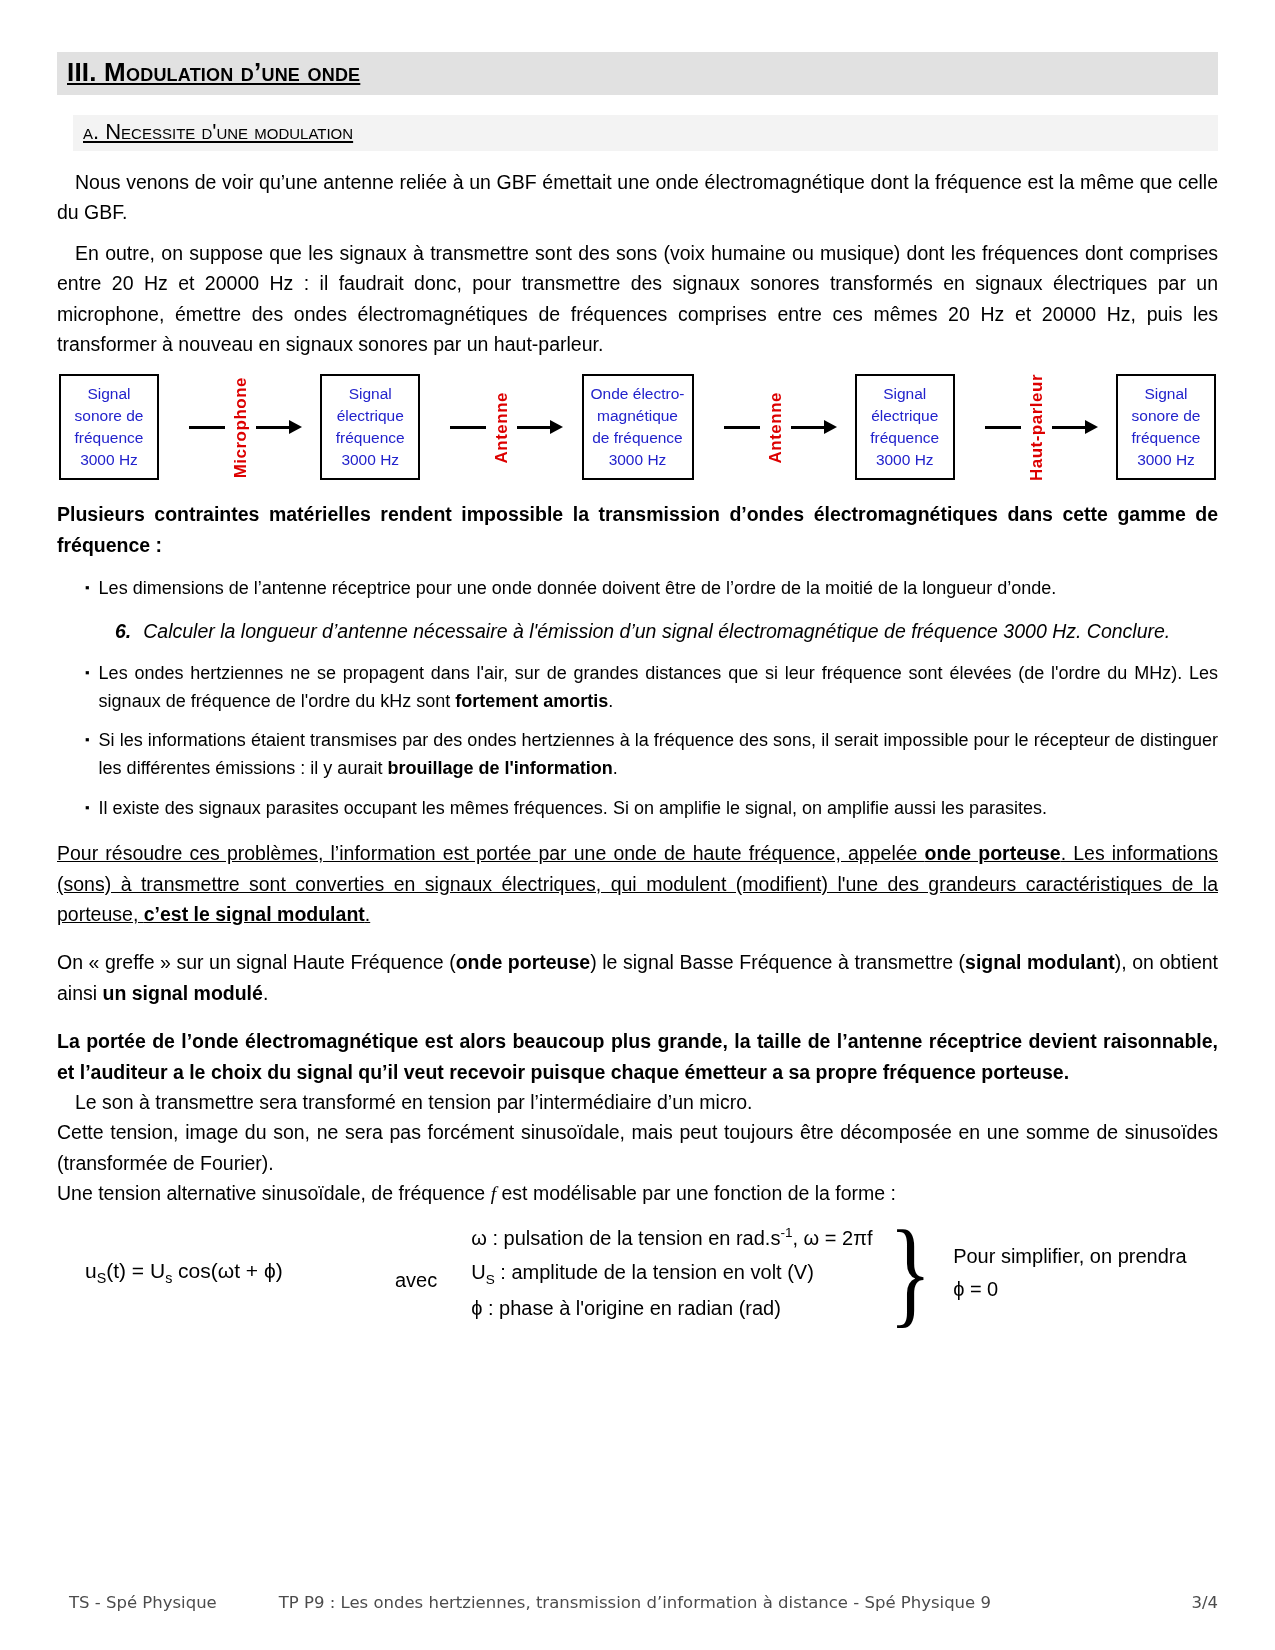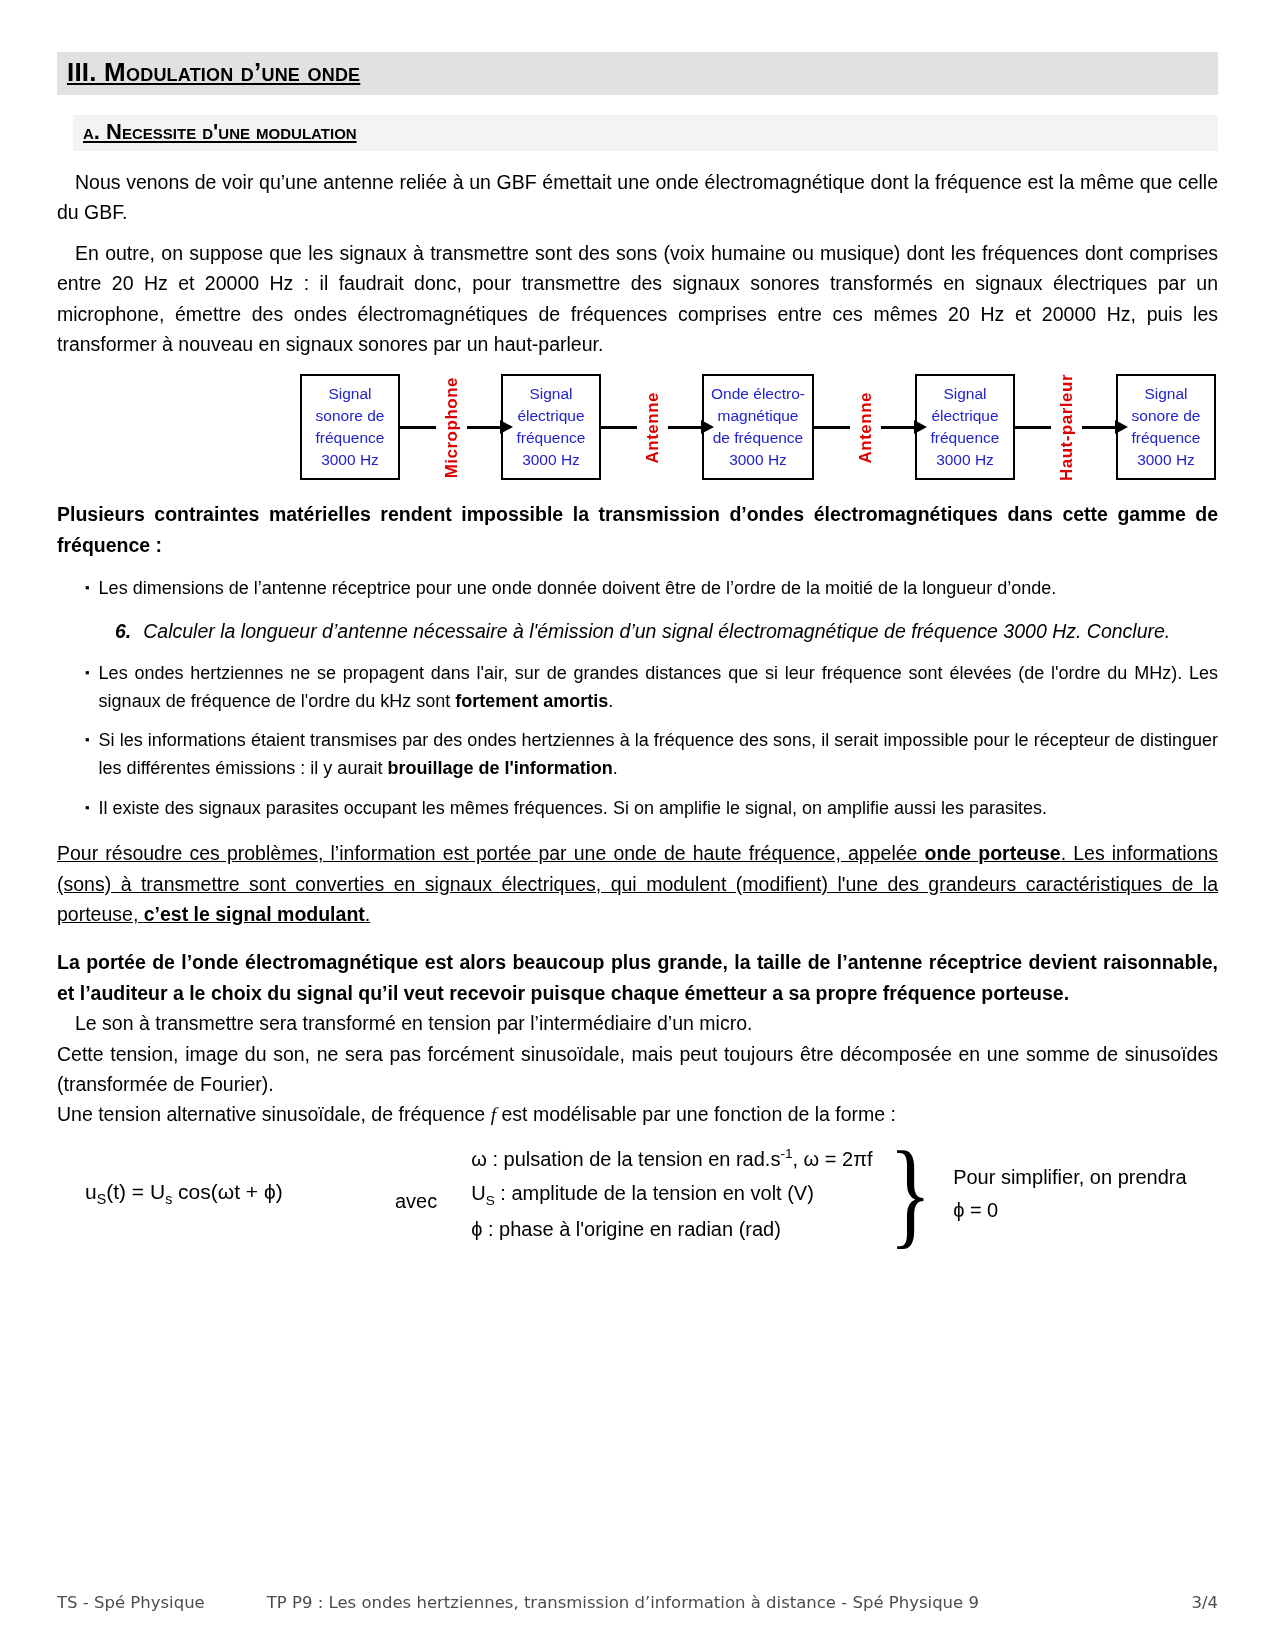--- a/index.html
+++ b/index.html
@@ -15,21 +15,21 @@
     background:#e1e1e1; padding:5px 10px 7px 10px; margin-bottom:20px;
   }
   .h1bar .htext {
     font-variant:small-caps; font-weight:bold; font-size:26px;
     text-decoration:underline; letter-spacing:0.2px;
   }
   .h2bar {
     background:#f3f3f3; padding:4px 10px 6px 10px; margin:0 0 16px 16px;
   }
   .h2bar .htext {
-    font-variant:small-caps; font-weight:bold; font-size:22px;
+    font-variant:small-caps; font-weight:normal; font-size:22px;
     text-decoration:underline;
     margin-top:48px;
   }
 
   
   p.para {
     font-size:19.5px; line-height:1.56; text-align:justify;
   }
   .indent { text-indent:18px; }
   .bold  { font-weight:bold; }
@@ -37,21 +37,21 @@
   .mt8 { } .mt10 { margin-top:10px; } .mt16 { margin-top:16px; } .mt18 { margin-top:18px; }
 
   .seg-b { font-weight:bold; }
   .seg-i { font-style:italic; }
   .seg-d { vertical-align:sub;   font-size:0.68em; }
   .seg-p { vertical-align:super; font-size:0.68em; }
   .seg-f { font-family:"Liberation Serif", serif; font-style:italic; }
 
   
   .diagram {
-    display:flex; align-items:center; justify-content:flex-end;
+    display:flex; align-items:center; justify-content:space-between;
     margin:12px 2px 16px 2px; height:112px;
   }
   .dbox {
     border:2.5px solid #000; background:#fff; color:#2222cc;
     font-size:15.5px; line-height:1.42; text-align:center;
     white-space:pre-line; padding:7px 5px; min-width:100px;
   }
   .dbox.wide { min-width:112px; }
   .conn { display:flex; align-items:center; gap:7px; }
   .conn-line { width:36px; height:3px; background:#000; }
@@ -85,21 +85,21 @@
   .f-defs { font-size:20px; line-height:1.7; }
   .f-brace {
     font-family:"Liberation Serif", serif; font-weight:400;
     font-size:118px; line-height:0.9; margin:0 14px 0 10px;
     transform:scaleX(0.75);
   }
   .f-note { font-size:20px; line-height:1.65; white-space:pre-line; }
 
   
   .footer {
-    position:absolute; left:57px; right:57px; bottom:38px;
+    position:absolute; left:69px; right:57px; bottom:38px;
     display:flex; align-items:baseline;
     font-family:"DejaVu Sans", sans-serif; font-size:16.5px; color:#4c4c4c;margin-top:20px;
   }
   .footer .f-center { margin-left:62px; margin-right:auto; }
 </style>
 </head>
 <body>
 
 <div class="content">
 
@@ -181,20 +181,21 @@
       <span class="bullet-text"><span>Si les informations étaient transmises par des ondes hertziennes à la fréquence des sons, il serait impossible pour le récepteur de distinguer les différentes émissions : il y aurait </span><span class="seg-b">brouillage de l'information</span><span>.</span></span>
     </li>
     <li>
       <span class="bullet-marker">▪</span>
       <span class="bullet-text"><span>Il existe des signaux parasites occupant les mêmes fréquences. Si on amplifie le signal, on amplifie aussi les parasites.</span></span>
     </li>
   </ul>
 
   <p class="para ul-para mt16"><span>Pour résoudre ces problèmes, l’information est portée par une onde de haute fréquence, appelée </span><span class="seg-b">onde porteuse</span><span>. Les informations (sons) à transmettre sont converties en signaux électriques, qui modulent (modifient) l'une des grandeurs caractéristiques de la porteuse, </span><span class="seg-b">c’est le signal modulant</span><span>.</span></p>
 
+  <p class="para mt18"><span>On « greffe » sur un signal Haute Fréquence (</span><span class="seg-b">onde porteuse</span><span>) le signal Basse Fréquence à transmettre (</span><span class="seg-b">signal modulant</span><span>), on obtient ainsi </span><span class="seg-b">un signal modulé</span><span>.</span></p>
 
   <p class="para bold mt18">La portée de l’onde électromagnétique est alors beaucoup plus grande, la taille de l’antenne réceptrice devient raisonnable, et l’auditeur a le choix du signal qu’il veut recevoir puisque chaque émetteur a sa propre fréquence porteuse.</p>
 
 
   <p class="para indent">Le son à transmettre sera transformé en tension par l’intermédiaire d’un micro.</p>
   <p class="para">Cette tension, image du son, ne sera pas forcément sinusoïdale, mais peut toujours être décomposée en une somme de sinusoïdes (transformée de Fourier).</p>
   <p class="para"><span>Une tension alternative sinusoïdale, de fréquence </span><span class="seg-f">f</span><span> est modélisable par une fonction de la forme :</span></p>
 
   <div class="formula-row">
     <span class="f-expr"><span>u</span><span class="seg-d">S</span><span>(t) = U</span><span class="seg-d">s</span><span> cos(ωt + ϕ)</span></span>

